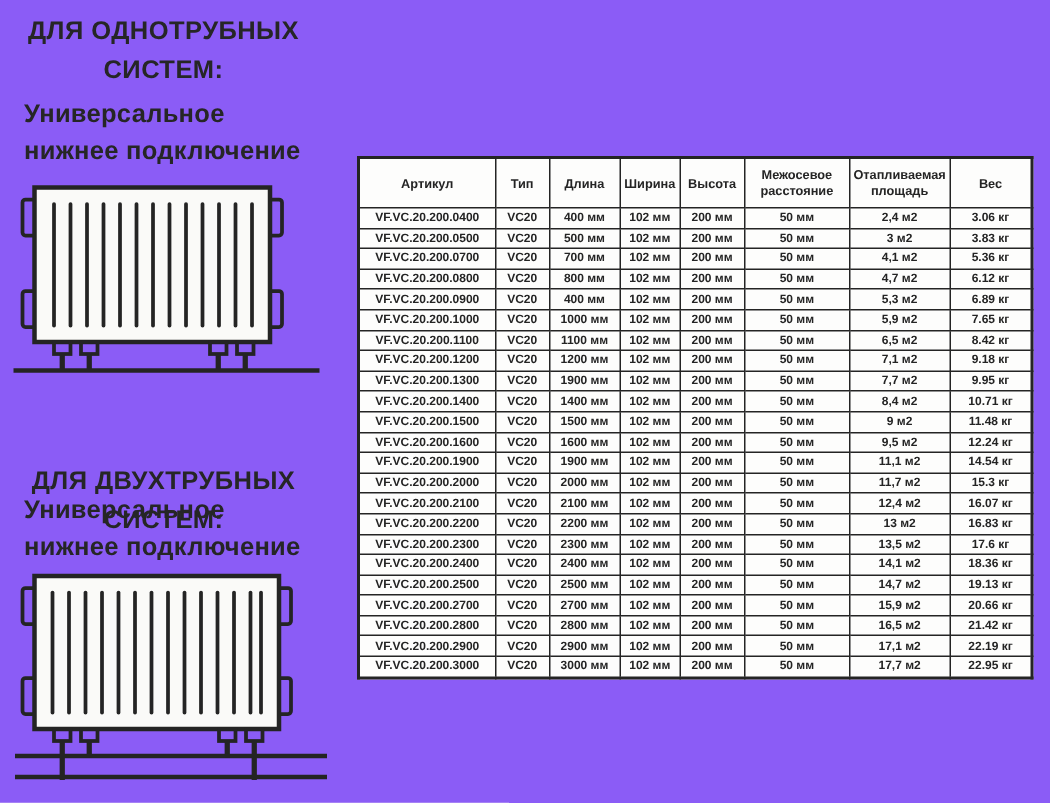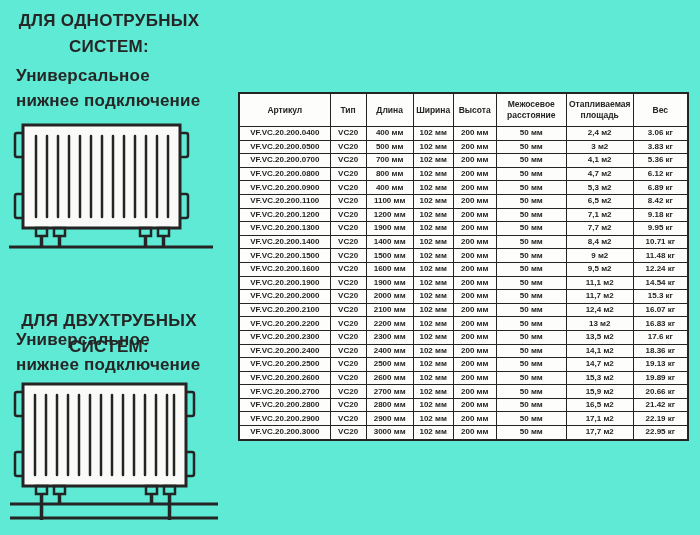--- a/index.html
+++ b/index.html
@@ -3,21 +3,21 @@
 <meta charset="utf-8">
 <style>
   html,body{margin:0;padding:0;}
   body{
     width:700px;height:535px;
     background:#f6f6f4;
     font-family:"Liberation Sans", sans-serif;
     color:#242424;
     overflow:hidden;
   }
-  .page{position:relative;width:700px;height:535px;background:#5eead4;}
+  .page{position:relative;width:700px;height:535px;background:#8b5cf6;}
 
   
   .section-title{
     position:absolute;left:8px;width:202px;
     margin:0;text-align:center;
     font-size:17px;font-weight:700;letter-spacing:.3px;
     line-height:26px;white-space:pre-line;color:#262626;
   }
   .section-subtitle{
     position:absolute;left:16px;width:210px;
@@ -30,21 +30,21 @@
   #diagram1{position:absolute;left:8px;top:120px;}
   #title2{top:272px;margin-top:36px;}
   #subtitle2{top:327px;}
   #diagram2{position:absolute;left:8px;top:380px;}
   .diag{stroke:#242424;fill:none;}
 
   
   .table-wrap{position:absolute;left:238px;top:92px;width:451px;}
   table.spec{
     width:100%;border-collapse:collapse;table-layout:fixed;
-    background:#fdfdfc;border:2px solid #242424;
+    background:#fdfdfc;border:2px solid #242424;margin-top:12px;
   }
   table.spec th{
     border:1.5px solid #242424;
     font-size:8.5px;font-weight:700;text-align:center;vertical-align:middle;
     height:30px;padding:1px 1px;line-height:11px;color:#242424;
   }
   table.spec td{
     border:1.5px solid #242424;
     font-size:8px;font-weight:700;text-align:center;vertical-align:middle;
     height:12.6px;padding:0;line-height:12px;color:#242424;
@@ -225,20 +225,30 @@
             <td>VF.VC.20.200.0900</td>
             <td>VC20</td>
             <td>400 мм</td>
             <td>102 мм</td>
             <td>200 мм</td>
             <td>50 мм</td>
             <td>5,3 м2</td>
             <td>6.89 кг</td>
           </tr>
           <tr>
+            <td>VF.VC.20.200.1000</td>
+            <td>VC20</td>
+            <td>1000 мм</td>
+            <td>102 мм</td>
+            <td>200 мм</td>
+            <td>50 мм</td>
+            <td>5,9 м2</td>
+            <td>7.65 кг</td>
+          </tr>
+          <tr>
             <td>VF.VC.20.200.1100</td>
             <td>VC20</td>
             <td>1100 мм</td>
             <td>102 мм</td>
             <td>200 мм</td>
             <td>50 мм</td>
             <td>6,5 м2</td>
             <td>8.42 кг</td>
           </tr>
           <tr>
@@ -353,30 +363,20 @@
           </tr>
           <tr>
             <td>VF.VC.20.200.2500</td>
             <td>VC20</td>
             <td>2500 мм</td>
             <td>102 мм</td>
             <td>200 мм</td>
             <td>50 мм</td>
             <td>14,7 м2</td>
             <td>19.13 кг</td>
-          </tr>
-          <tr>
-            <td>VF.VC.20.200.2600</td>
-            <td>VC20</td>
-            <td>2600 мм</td>
-            <td>102 мм</td>
-            <td>200 мм</td>
-            <td>50 мм</td>
-            <td>15,3 м2</td>
-            <td>19.89 кг</td>
           </tr>
           <tr>
             <td>VF.VC.20.200.2700</td>
             <td>VC20</td>
             <td>2700 мм</td>
             <td>102 мм</td>
             <td>200 мм</td>
             <td>50 мм</td>
             <td>15,9 м2</td>
             <td>20.66 кг</td>

